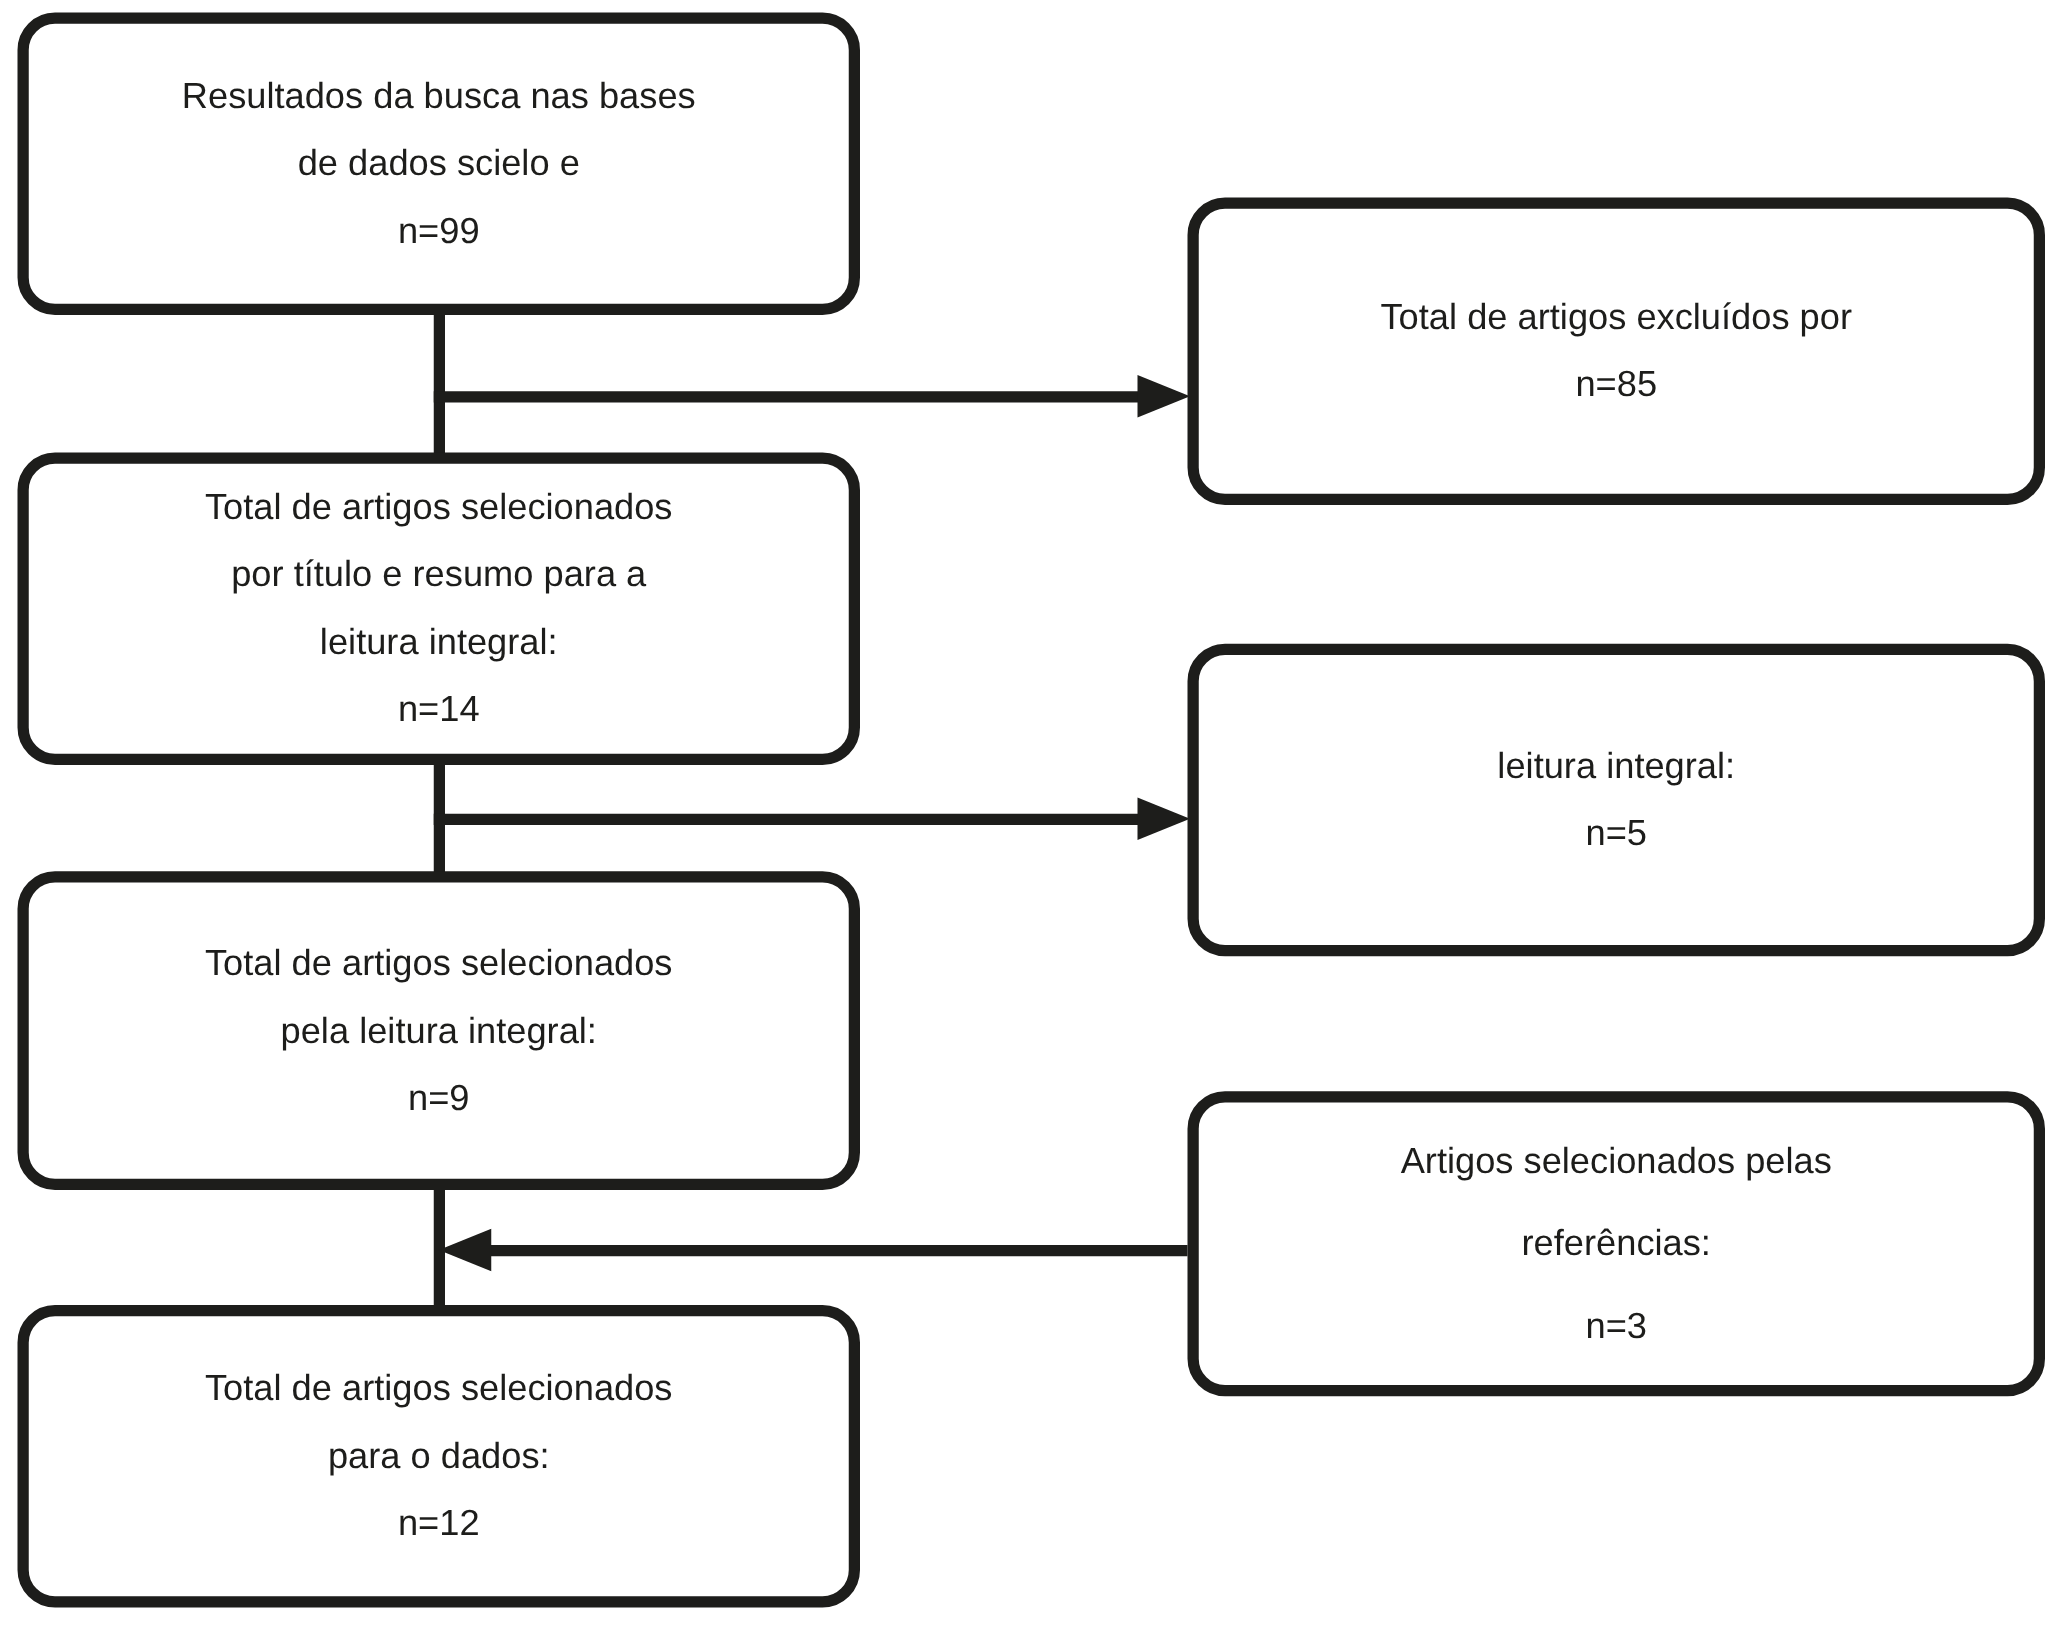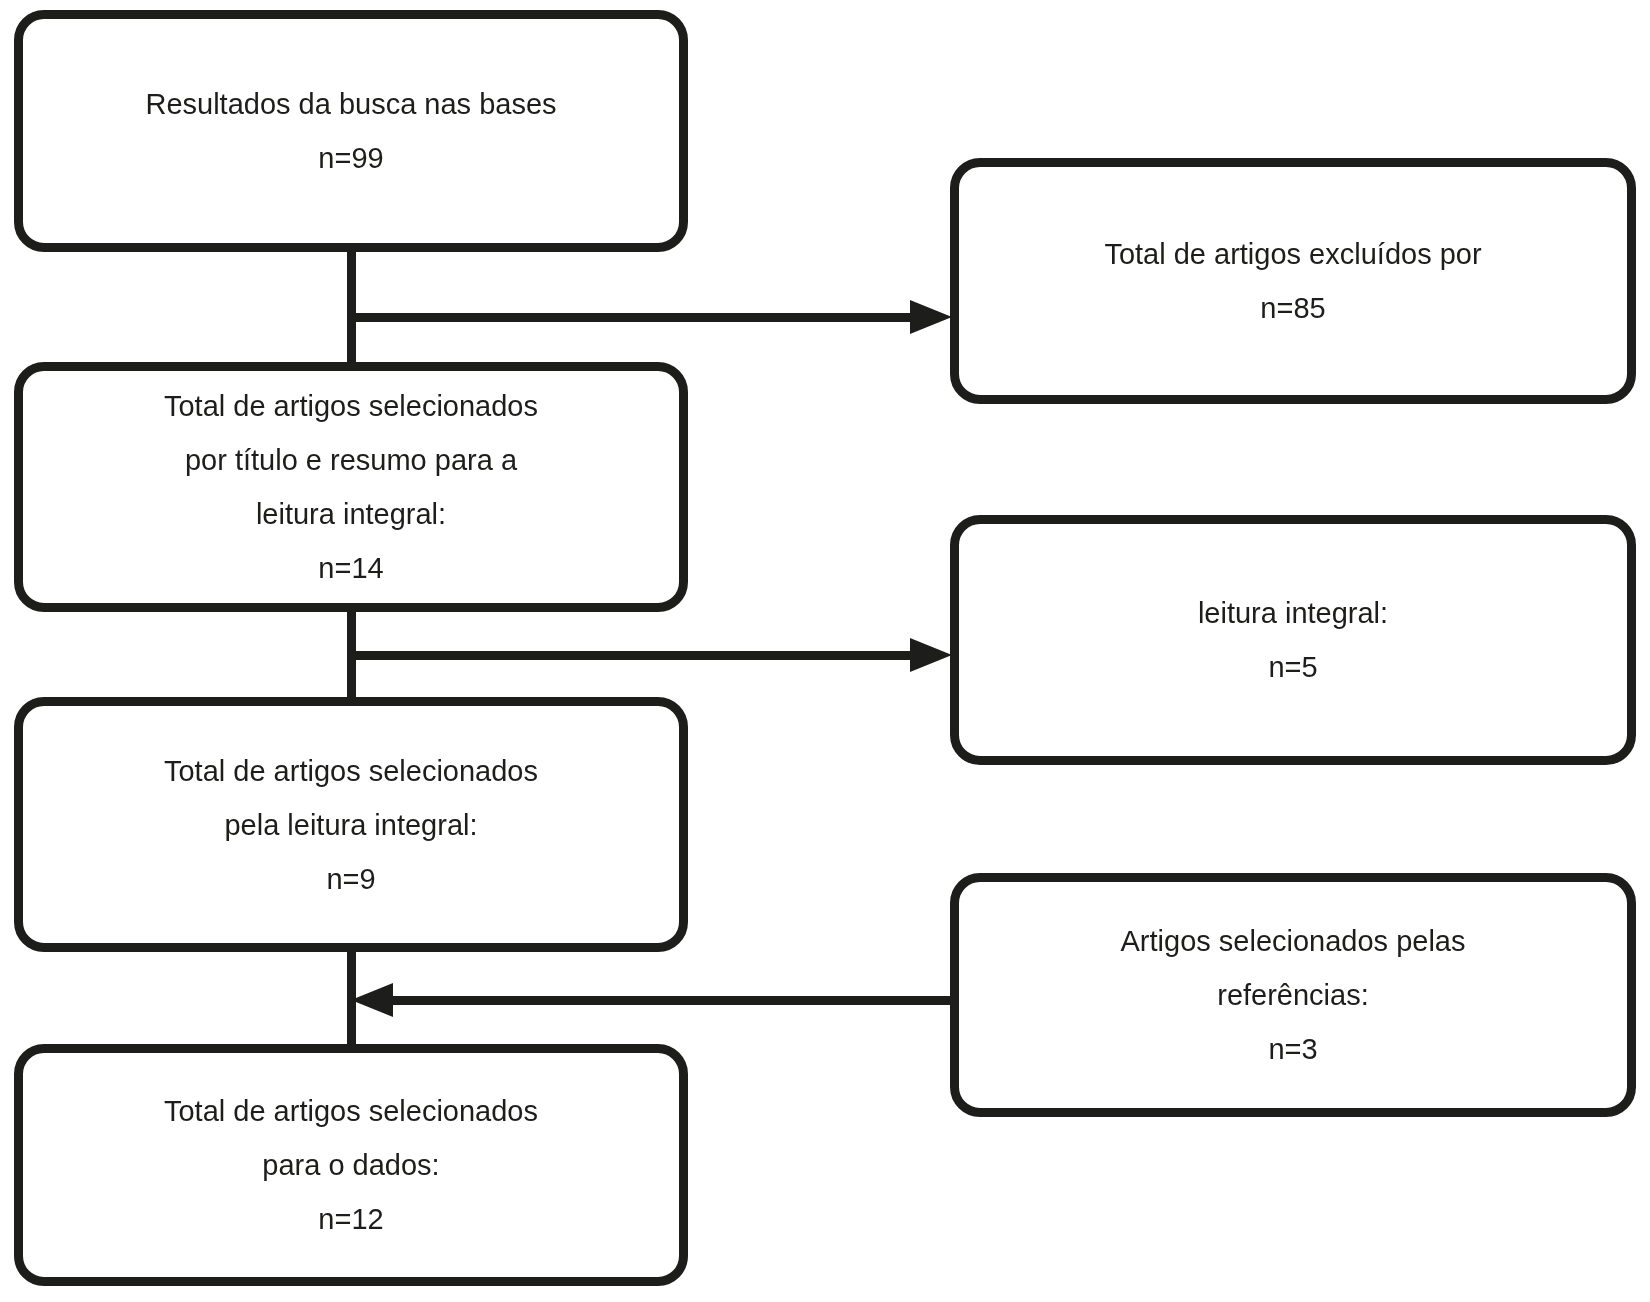--- a/index.html
+++ b/index.html
@@ -39,21 +39,21 @@
   .box-l { left: 14px;  width: 674px; }
   .box-search-results        { top: 10px;   height: 242px; }
   .box-selected-title        { top: 362px;  height: 250px; }
   .box-selected-full         { top: 697px;  height: 255px; }
   .box-selected-study        { top: 1044px; height: 242px; }
 
   
   .box-r { left: 950px; width: 686px; }
   .box-excluded-title        { top: 158px;  height: 246px; }
   .box-excluded-full         { top: 515px;  height: 250px; }
-  .box-references            { top: 873px;  height: 244px; }
+  .box-references            { top: 873px;  height: 244px; gap: 12px; }
 
   
   .vline, .hline { position: absolute; background: var(--stroke); z-index: 1; }
   .vline { width: 9px; }
   .hline { height: 9px; }
 
   .v1 { left: 347px; top: 248px;  height: 118px; }
   .h1 { left: 347px; top: 313px;  width: 565px; }
   .v2 { left: 347px; top: 610px;  height: 92px; }
   .h2 { left: 347px; top: 651px;  width: 565px; }
@@ -76,20 +76,21 @@
   .a2 { left: 910px; top: 638px; }
   .a3 { left: 351px; top: 983px; }
 </style>
 </head>
 <body>
 
 <div class="canvas">
 
   <div class="flow-box box-l box-search-results">
     <div class="line">Resultados da busca nas bases</div>
+    <div class="line">de dados scielo e</div>
     <div class="line">n=99</div>
   </div>
 
   <div class="flow-box box-l box-selected-title">
     <div class="line">Total de artigos selecionados</div>
     <div class="line">por título e resumo para a</div>
     <div class="line">leitura integral:</div>
     <div class="line">n=14</div>
   </div>
 

